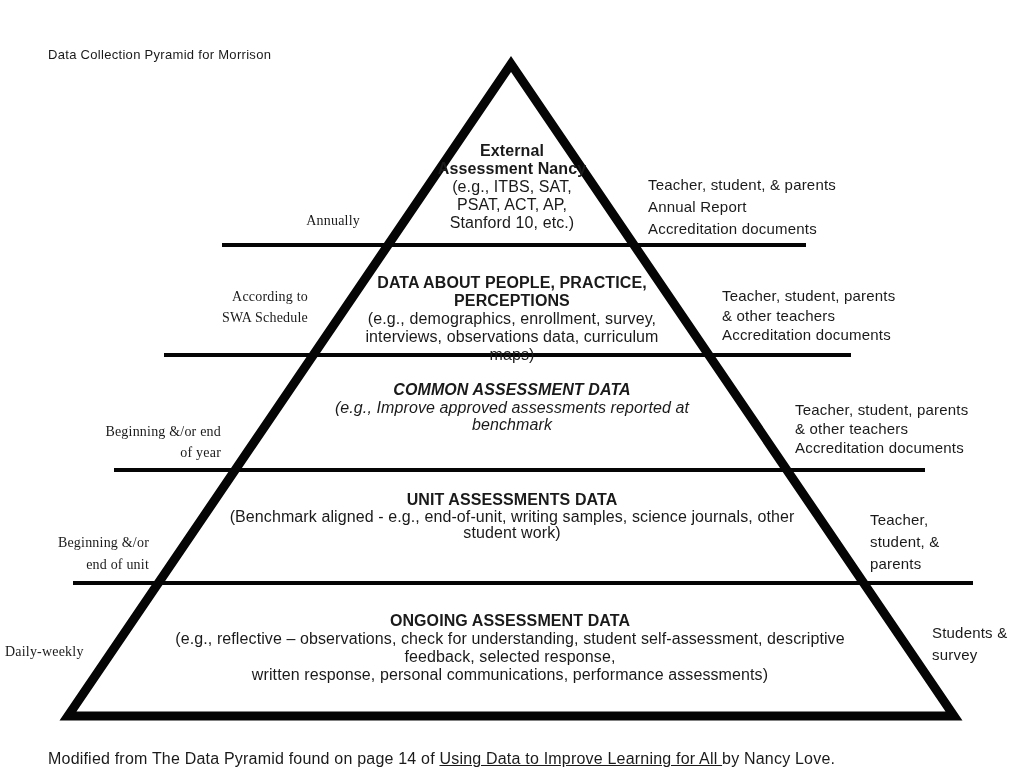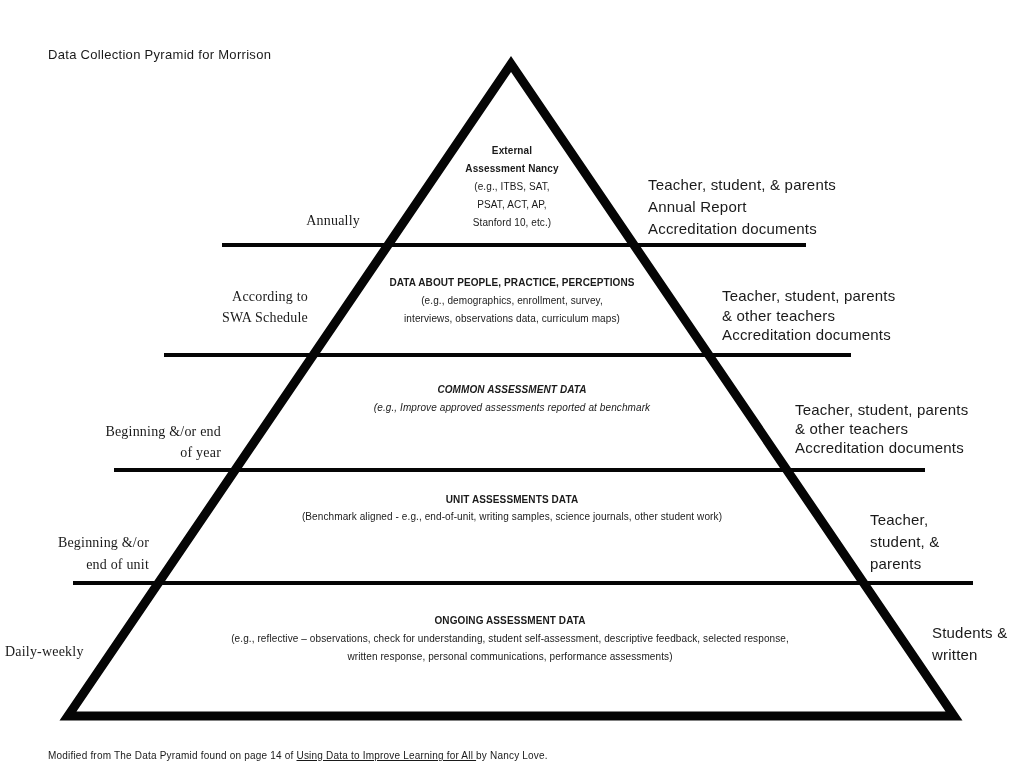--- a/index.html
+++ b/index.html
@@ -39,21 +39,21 @@
     left: 48px;
     top: 47px;
     font-size: 13px;
     letter-spacing: 0.3px;
     white-space: nowrap;
   }
   
   .tc {
     position: absolute;
     text-align: center;
-    font-size: 10px;
+    font-size: 16px;
     line-height: 18px;
     letter-spacing: 0.1px;
   }
   .tc .hd { font-weight: bold; }
   .tc1 { left: 412px; top: 142px; width: 200px; }
   .tc2 { left: 347px; top: 274px; width: 330px; }
   .tc3 { left: 332px; top: 381px; width: 360px; line-height: 17.5px; font-style: italic; }
   .tc4 { left: 212px; top: 492px; width: 600px; line-height: 16.5px; }
   .tc5 { left: 170px; top: 612px; width: 680px; }
   
@@ -81,21 +81,21 @@
   }
   .au1 { left: 648px; top: 174px; line-height: 22px; }
   .au2 { left: 722px; top: 286px; line-height: 19.5px; }
   .au3 { left: 795px; top: 400px; line-height: 19px; }
   .au4 { left: 870px; top: 509px; line-height: 22px; }
   .au5 { left: 932px; top: 622px; line-height: 21.5px; }
   .footer {
     position: absolute;
     left: 48px;
     top: 750px;
-    font-size: 10px;
+    font-size: 16px;
     letter-spacing: 0.2px;
     white-space: nowrap;
   }
   .footer .book { text-decoration: underline; }
 </style>
 </head>
 <body>
 
 <div class="canvas">
 
@@ -171,20 +171,20 @@
   <div class="tc tc5">
     <div class="hd">ONGOING ASSESSMENT DATA</div>
     <div>(e.g., reflective – observations, check for understanding, student self-assessment, descriptive feedback, selected response,</div>
     <div>written response, personal communications, performance assessments)</div>
   </div>
   <div class="freq fq5">
     <div>Daily-weekly</div>
   </div>
   <div class="aud au5">
     <div>Students &amp;</div>
-    <div>written</div>
+    <div>survey</div>
   </div>
 
   <div class="footer">
     <span>Modified from The Data Pyramid found on page 14 of </span><span class="book">Using Data to Improve Learning for All </span><span>by Nancy Love.</span>
   </div>
 
 </div>
 
 </body></html>

